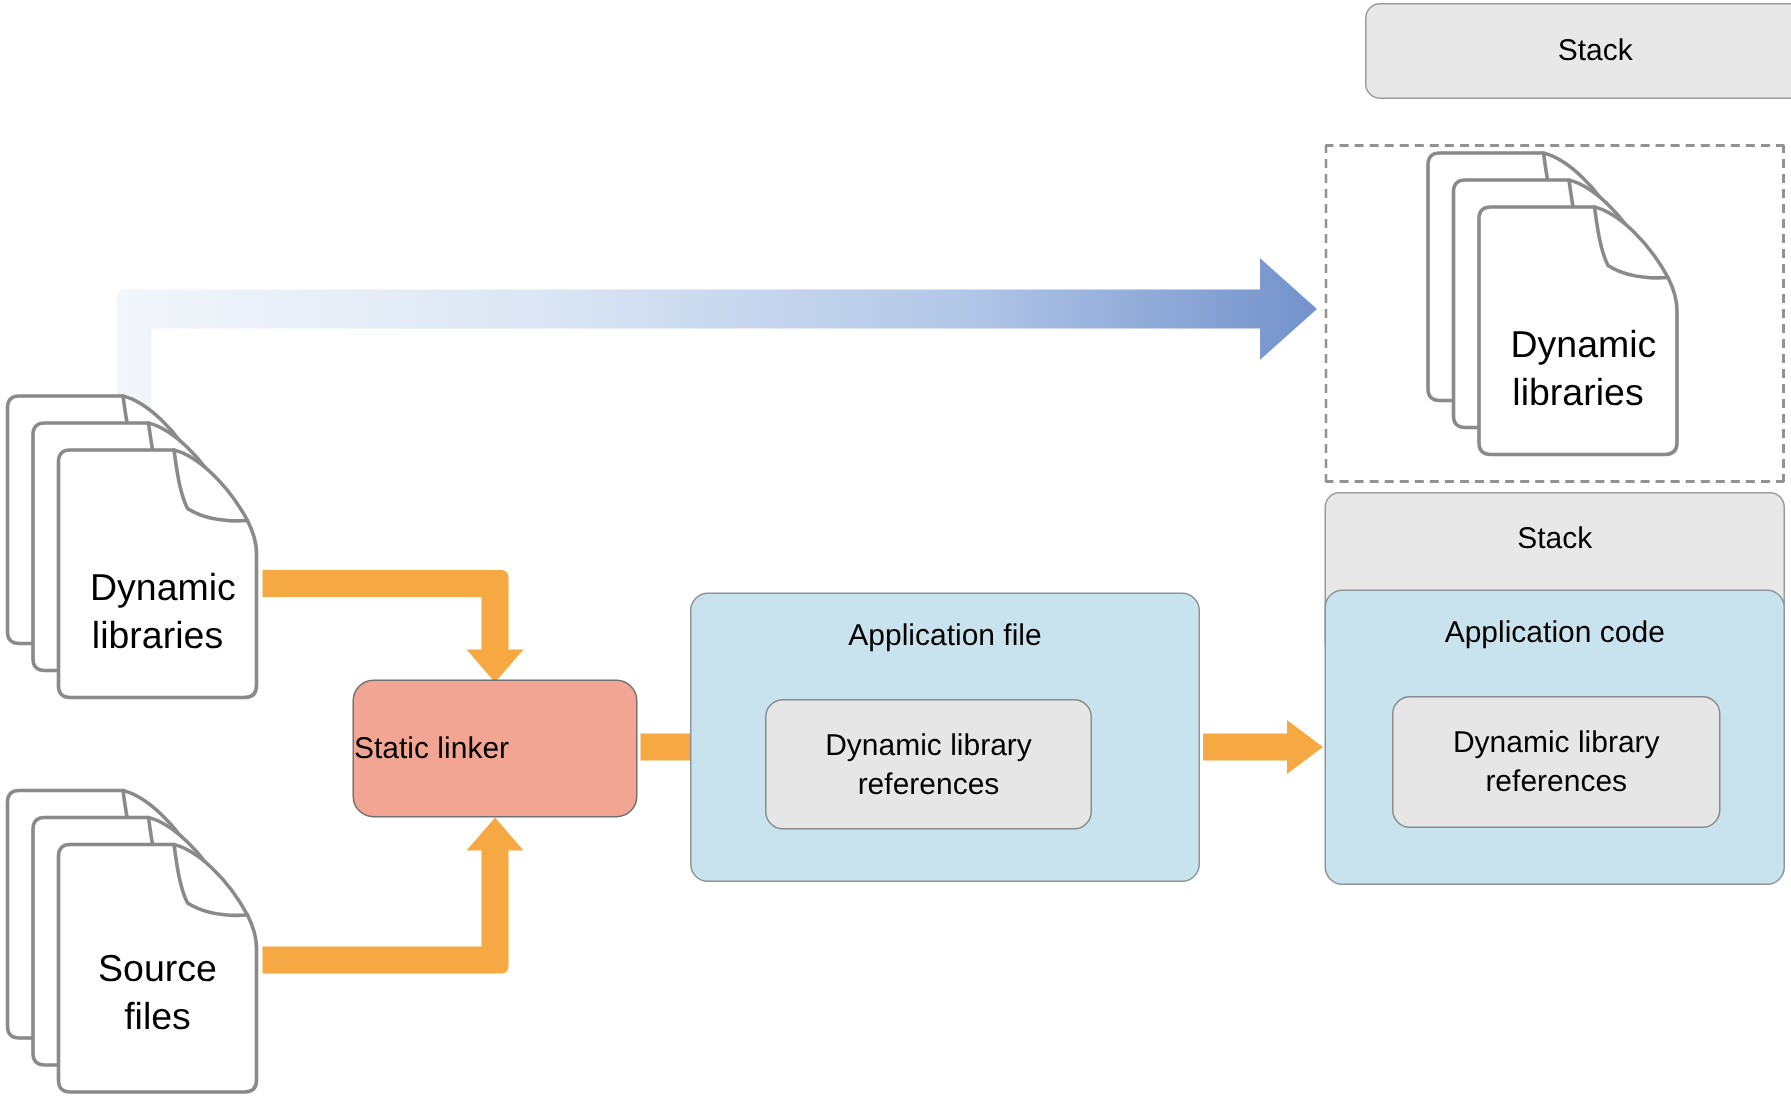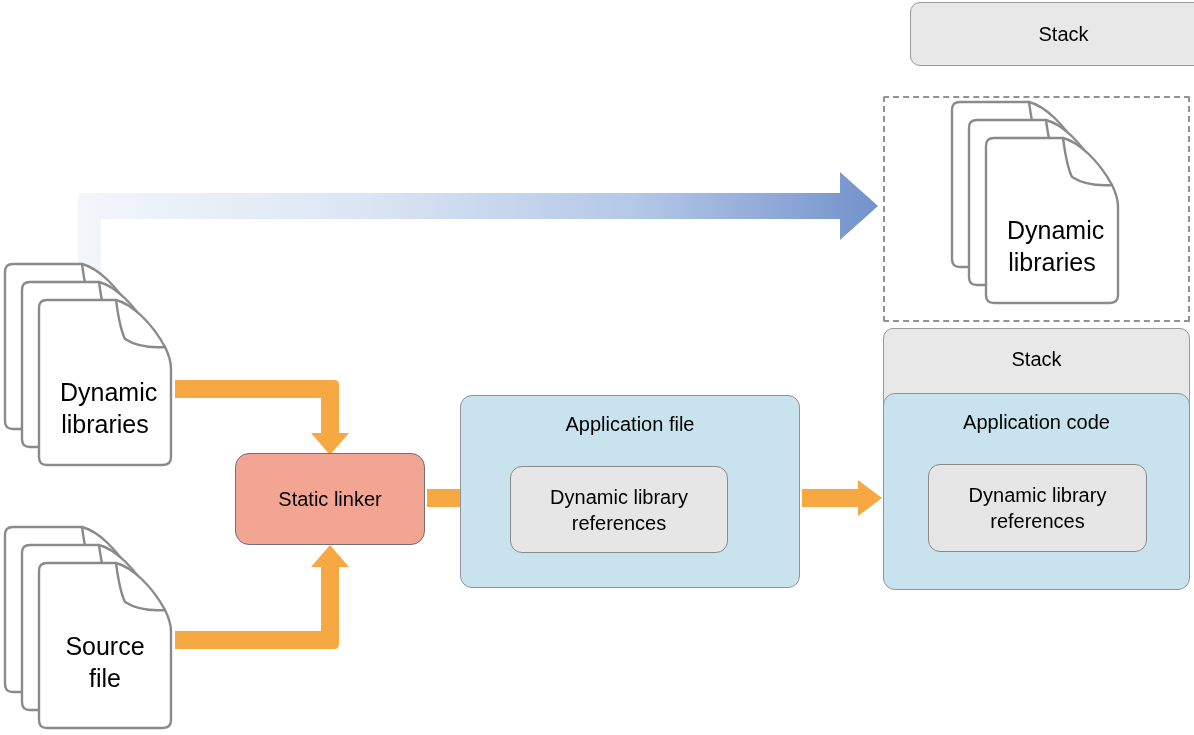--- a/index.html
+++ b/index.html
@@ -33,21 +33,21 @@
     background:#e6e6e6; border:1.5px solid #8a8a8a; border-radius:12px;
     display:flex; align-items:center; justify-content:center;
     text-align:center; font-size:20px; line-height:1.3; padding:0 10px;
   }
   .refs-appcode { left:44px; top:70px; width:219px; height:88px; }
   .refs-appfile { left:49px; top:70px; width:218px; height:87px; }
   .linker-box {
     left:235px; top:453px; width:190px; height:92px;
     position:absolute; box-sizing:border-box;
     background:#f2a593; border:1.5px solid #6f7072; border-radius:14px;
-    display:flex; align-items:center; justify-content:center; font-size:20px;
+    display:flex; align-items:center; font-size:20px;
   }
   .doc-label {
     position:absolute; width:90px; text-align:center;
     font-size:25px; line-height:1.28; z-index:3;
   }
   .arrows { position:absolute; left:0; top:0; z-index:1; }
   .docstack { position:absolute; z-index:2; }
   .layer { z-index:2; }
   .pg   { fill:#ffffff; stroke:#8a8a8a; stroke-width:2.4; stroke-linejoin:round; }
   .fold { fill:none;    stroke:#8a8a8a; stroke-width:2.4; stroke-linejoin:round; stroke-linecap:round; }
@@ -96,21 +96,21 @@
     </g>
     <g transform="translate(18,19)">
       <path class="pg" d="M9,1 L78,1 C94,5 114,24 127,48 C131,56 133,62 133,70 L133,158 Q133,166 125,166 L9,166 Q1,166 1,158 L1,9 Q1,1 9,1 Z"></path>
       <path class="fold" d="M78,1 C80,16 82,30 87,40 C98,47 112,49 127,48"></path>
     </g>
     <g transform="translate(35,37)">
       <path class="pg" d="M9,1 L78,1 C94,5 114,24 127,48 C131,56 133,62 133,70 L133,158 Q133,166 125,166 L9,166 Q1,166 1,158 L1,9 Q1,1 9,1 Z"></path>
       <path class="fold" d="M78,1 C80,16 82,30 87,40 C98,47 112,49 127,48"></path>
     </g>
   </svg>
-  <div class="doc-label" style="left:60px; top:630px;">Source file</div>
+  <div class="doc-label" style="left:60px; top:630px;">Source files</div>
 
   <div class="linker-box layer">
     <span>Static linker</span>
   </div>
 
   <div class="bluebox appfile-box layer">
     <div class="box-label">Application file</div>
     <div class="refs-box refs-appfile">
       <span>Dynamic library references</span>
     </div>

